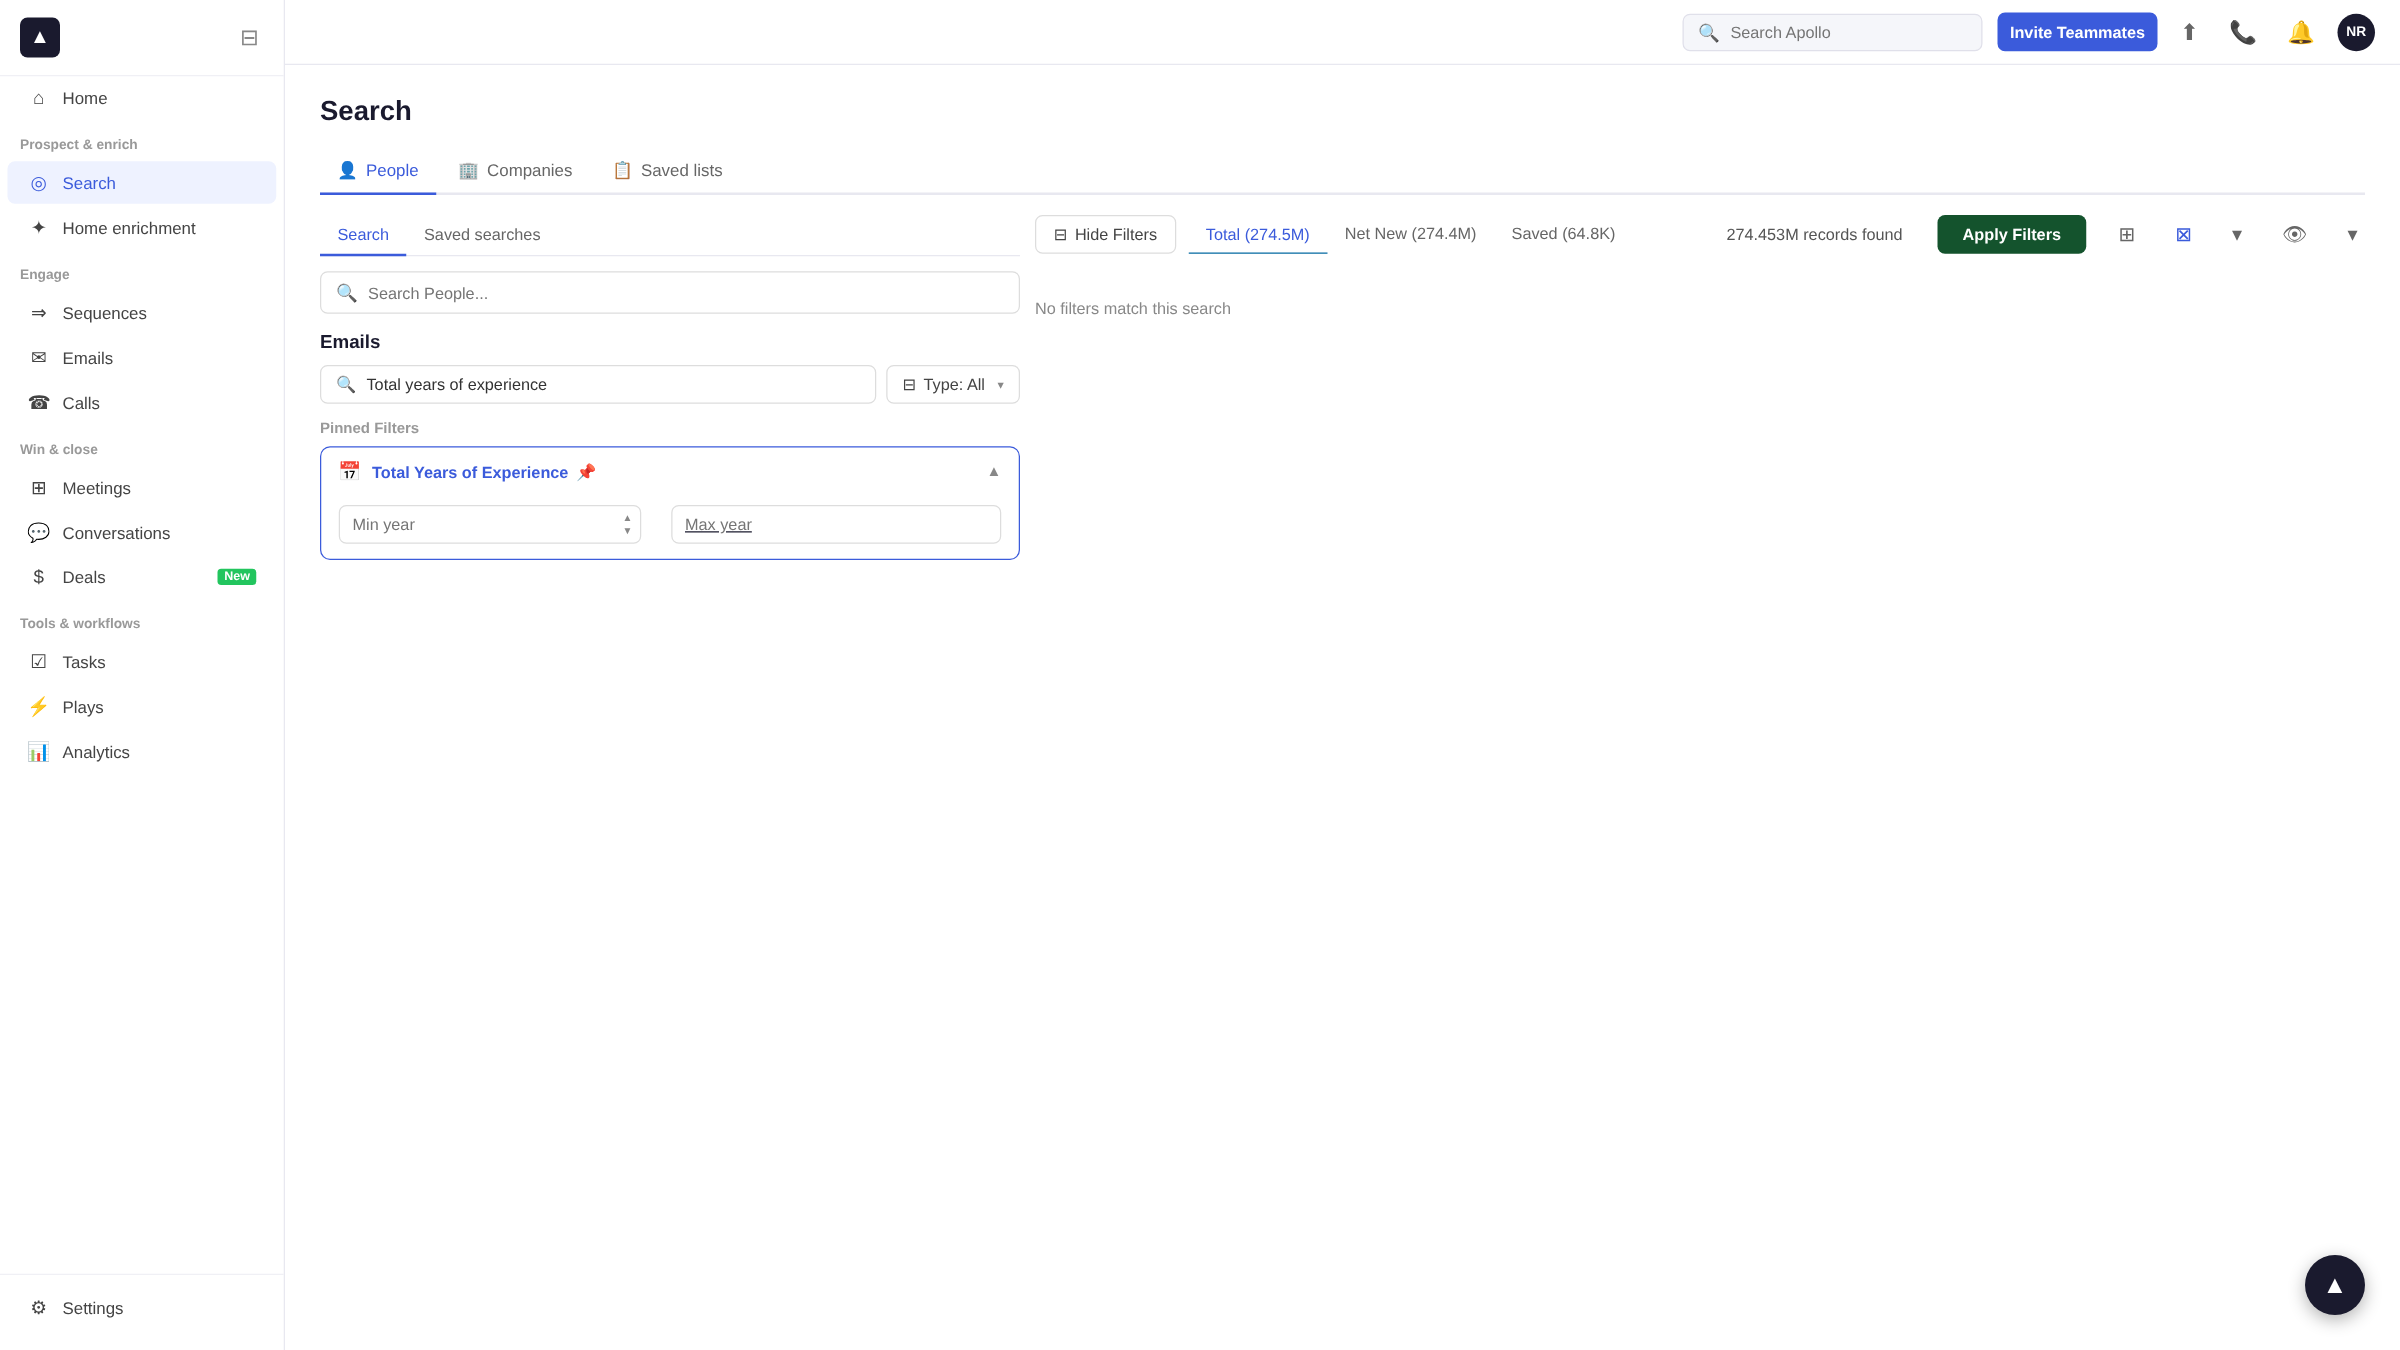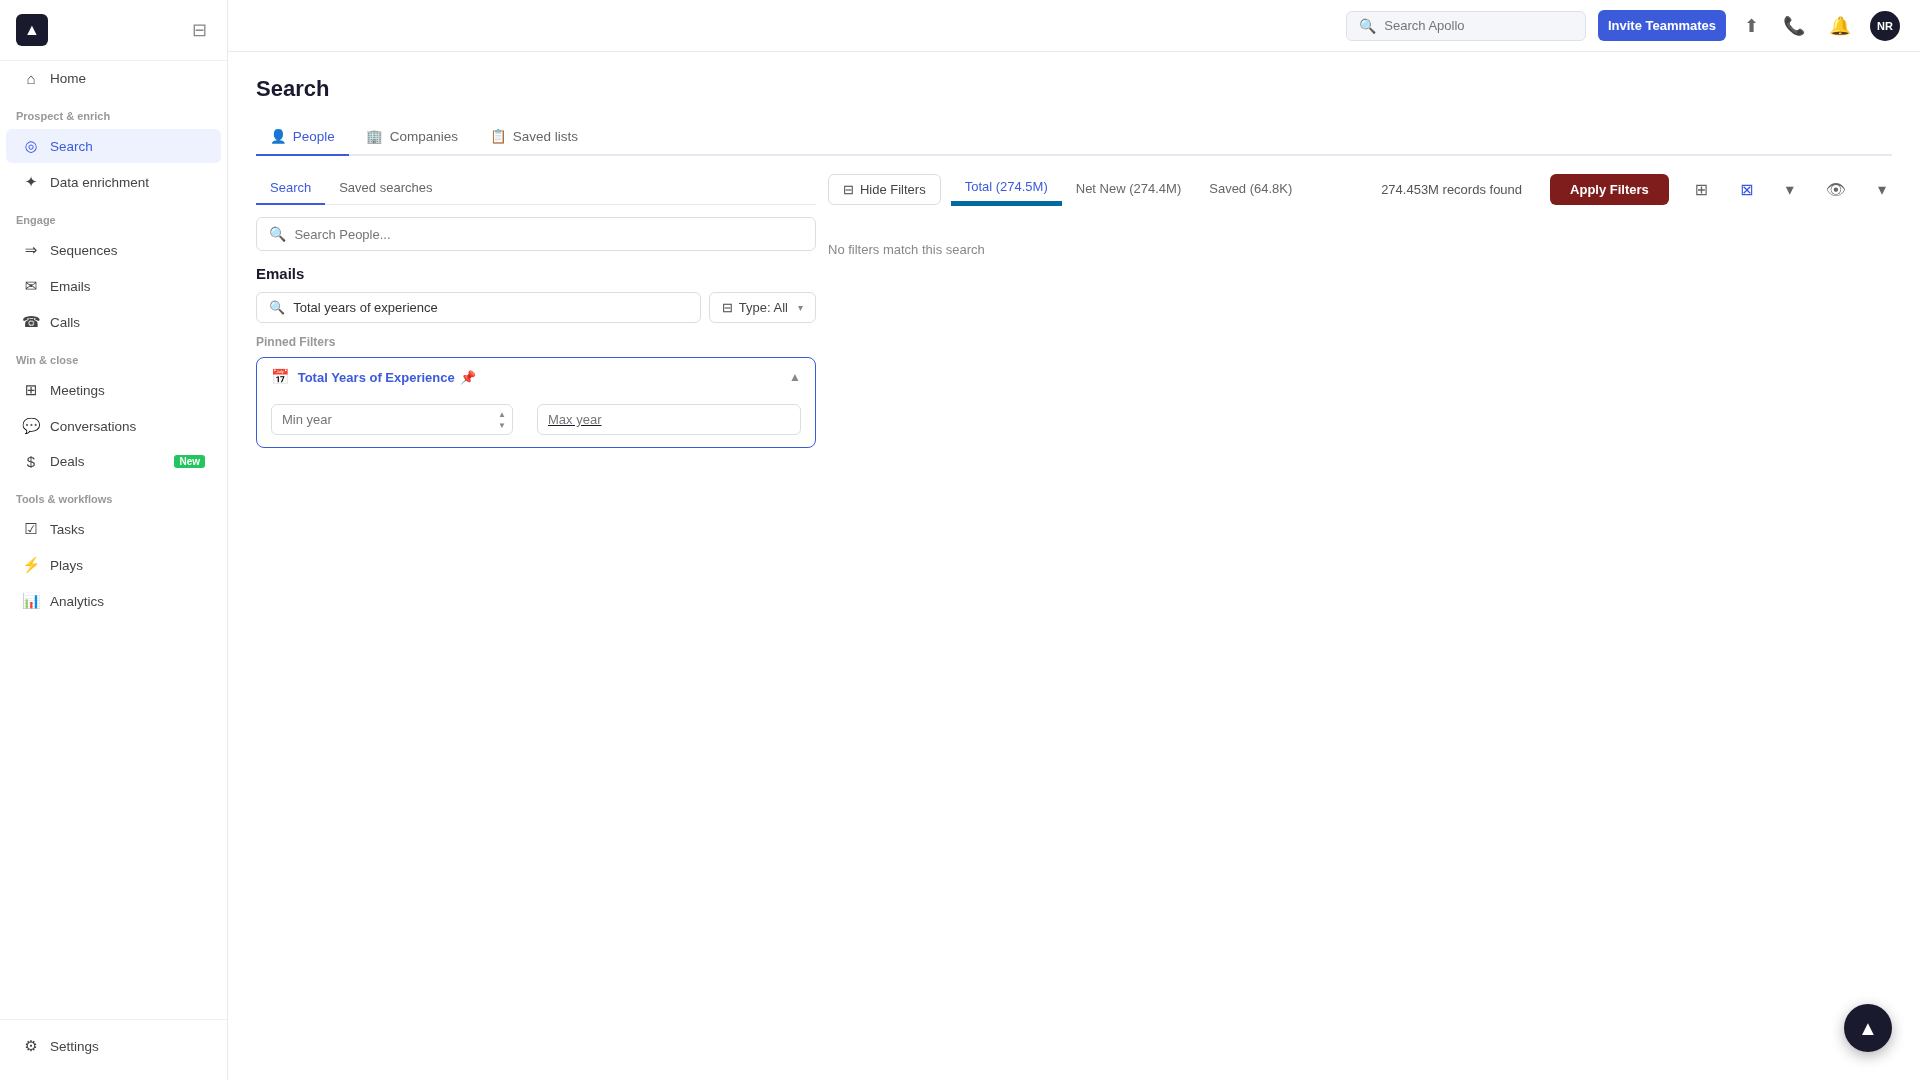--- a/index.html
+++ b/index.html
@@ -259,34 +259,34 @@
       font-size: 13px; color: #444;
     }
     .results-tabs {
       display: flex; align-items: center; gap: 0;
     }
     .results-tab {
       padding: 7px 14px; font-size: 13px; color: #666;
       cursor: pointer; border-bottom: 2px solid transparent;
     }
     .results-tab.active {
-      color: #3b5bdb; border-bottom: 5px solid #0369a1; font-weight: 500;
+      color: #3b5bdb; border-bottom: 1px solid #0369a1; font-weight: 500;
     }
     .results-actions {
       margin-left: auto; display: flex; align-items: center; gap: 20px;
     }
     .action-icon-btn {
       background: none; border: none; cursor: pointer;
       font-size: 16px; color: #666; padding: 5px 6px;
     }
     .records-count {
       font-size: 13px; color: #555; margin-right: 8px;
     }
     .apply-filters-btn {
-      background: #7f1d1d; color: #fff;
+      background: #14532d; color: #fff;
       border: none; border-radius: 6px;
       padding: 8px 20px; font-size: 13px; font-weight: 600;
       cursor: pointer;
     }
     .no-filters-msg {
       flex: 1; display: flex; align-items: flex-start;
       padding-top: 20px;
       font-size: 13px; color: #888;
     }
 
@@ -314,21 +314,21 @@
     <span>Home</span>
   </div>
 
   <div class="sidebar-section-label">Prospect &amp; enrich</div>
   <div class="sidebar-item active">
     <span class="icon">◎</span>
     <span>Search</span>
   </div>
   <div class="sidebar-item">
     <span class="icon">✦</span>
-    <span>Data enrichment</span>
+    <span>Home enrichment</span>
   </div>
 
   <div class="sidebar-section-label">Engage</div>
   <div class="sidebar-item">
     <span class="icon">⇒</span>
     <span>Sequences</span>
   </div>
   <div class="sidebar-item">
     <span class="icon">✉</span>
     <span>Emails</span>

